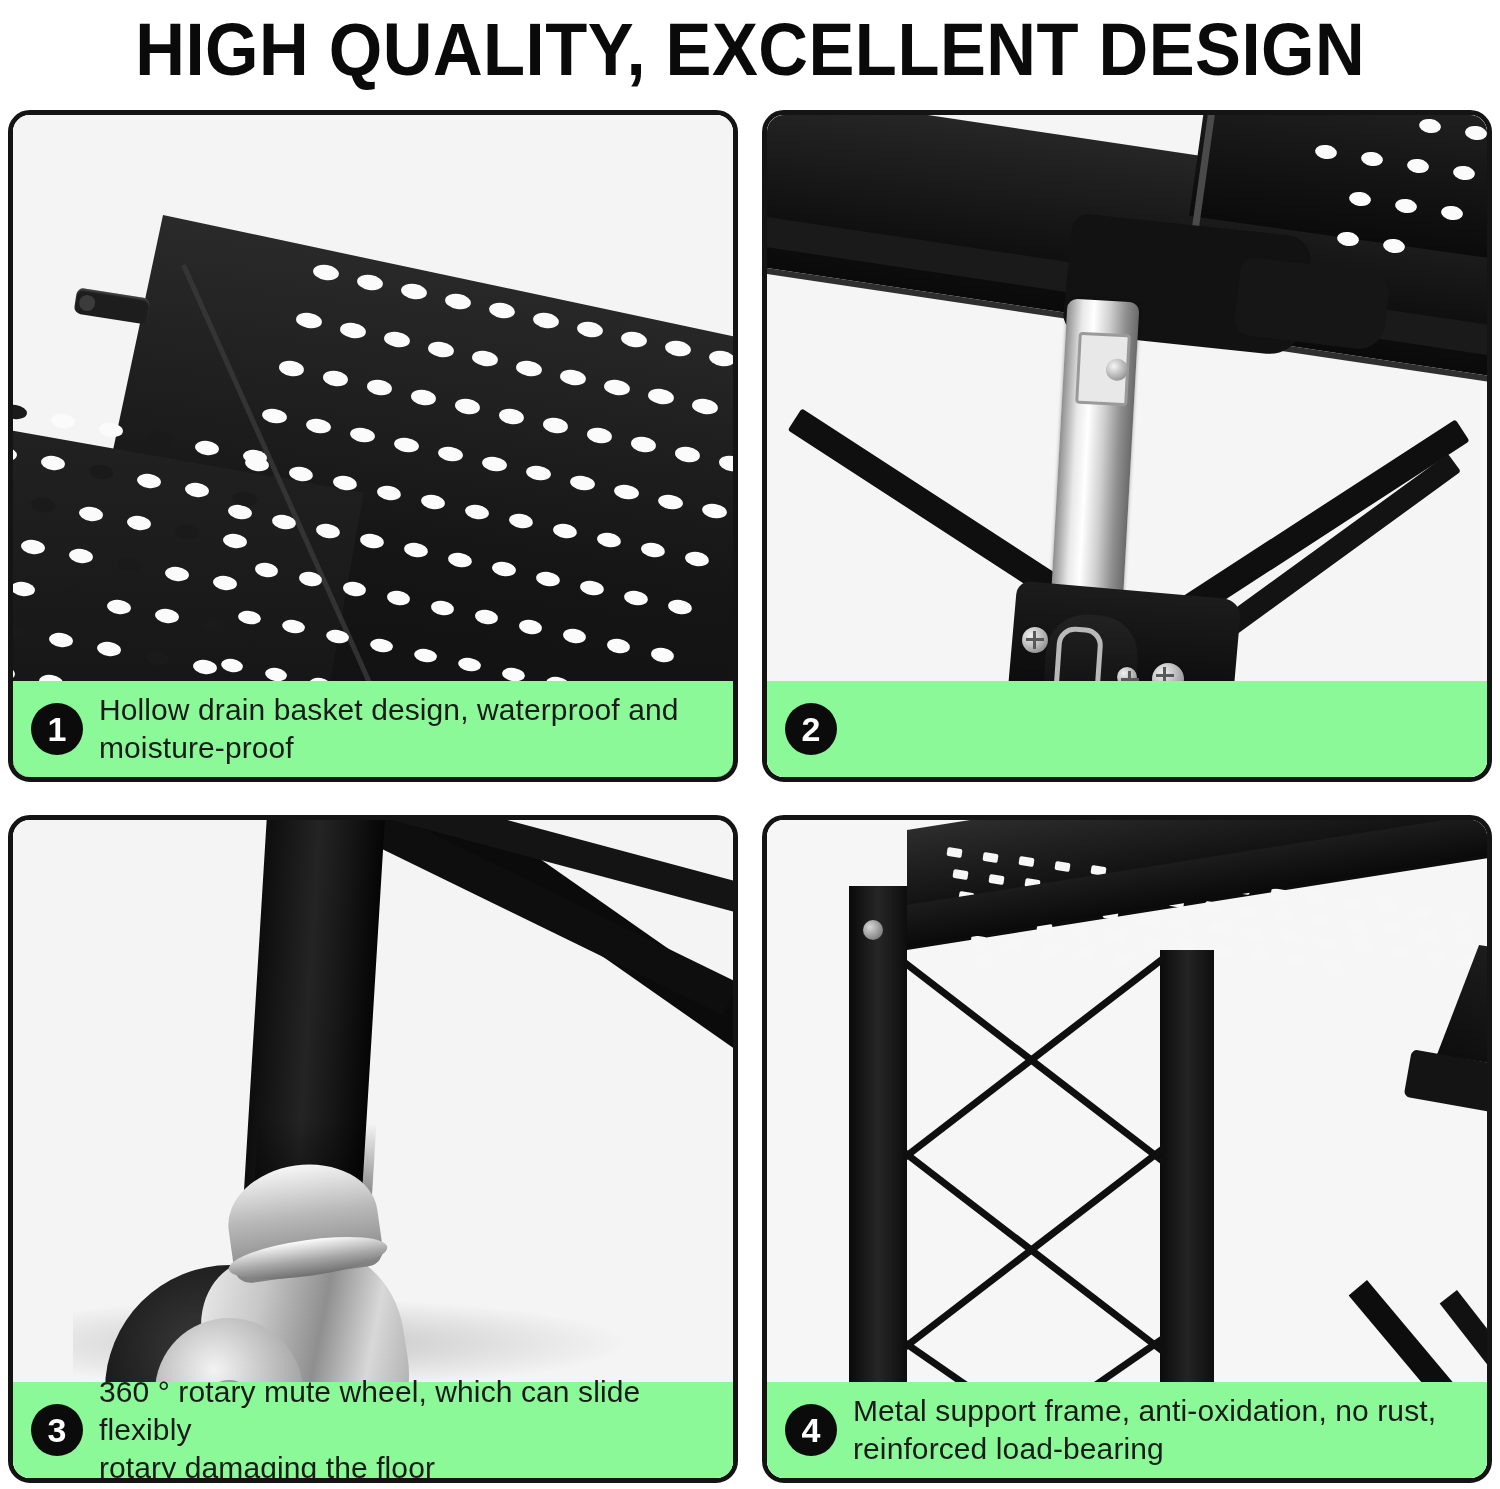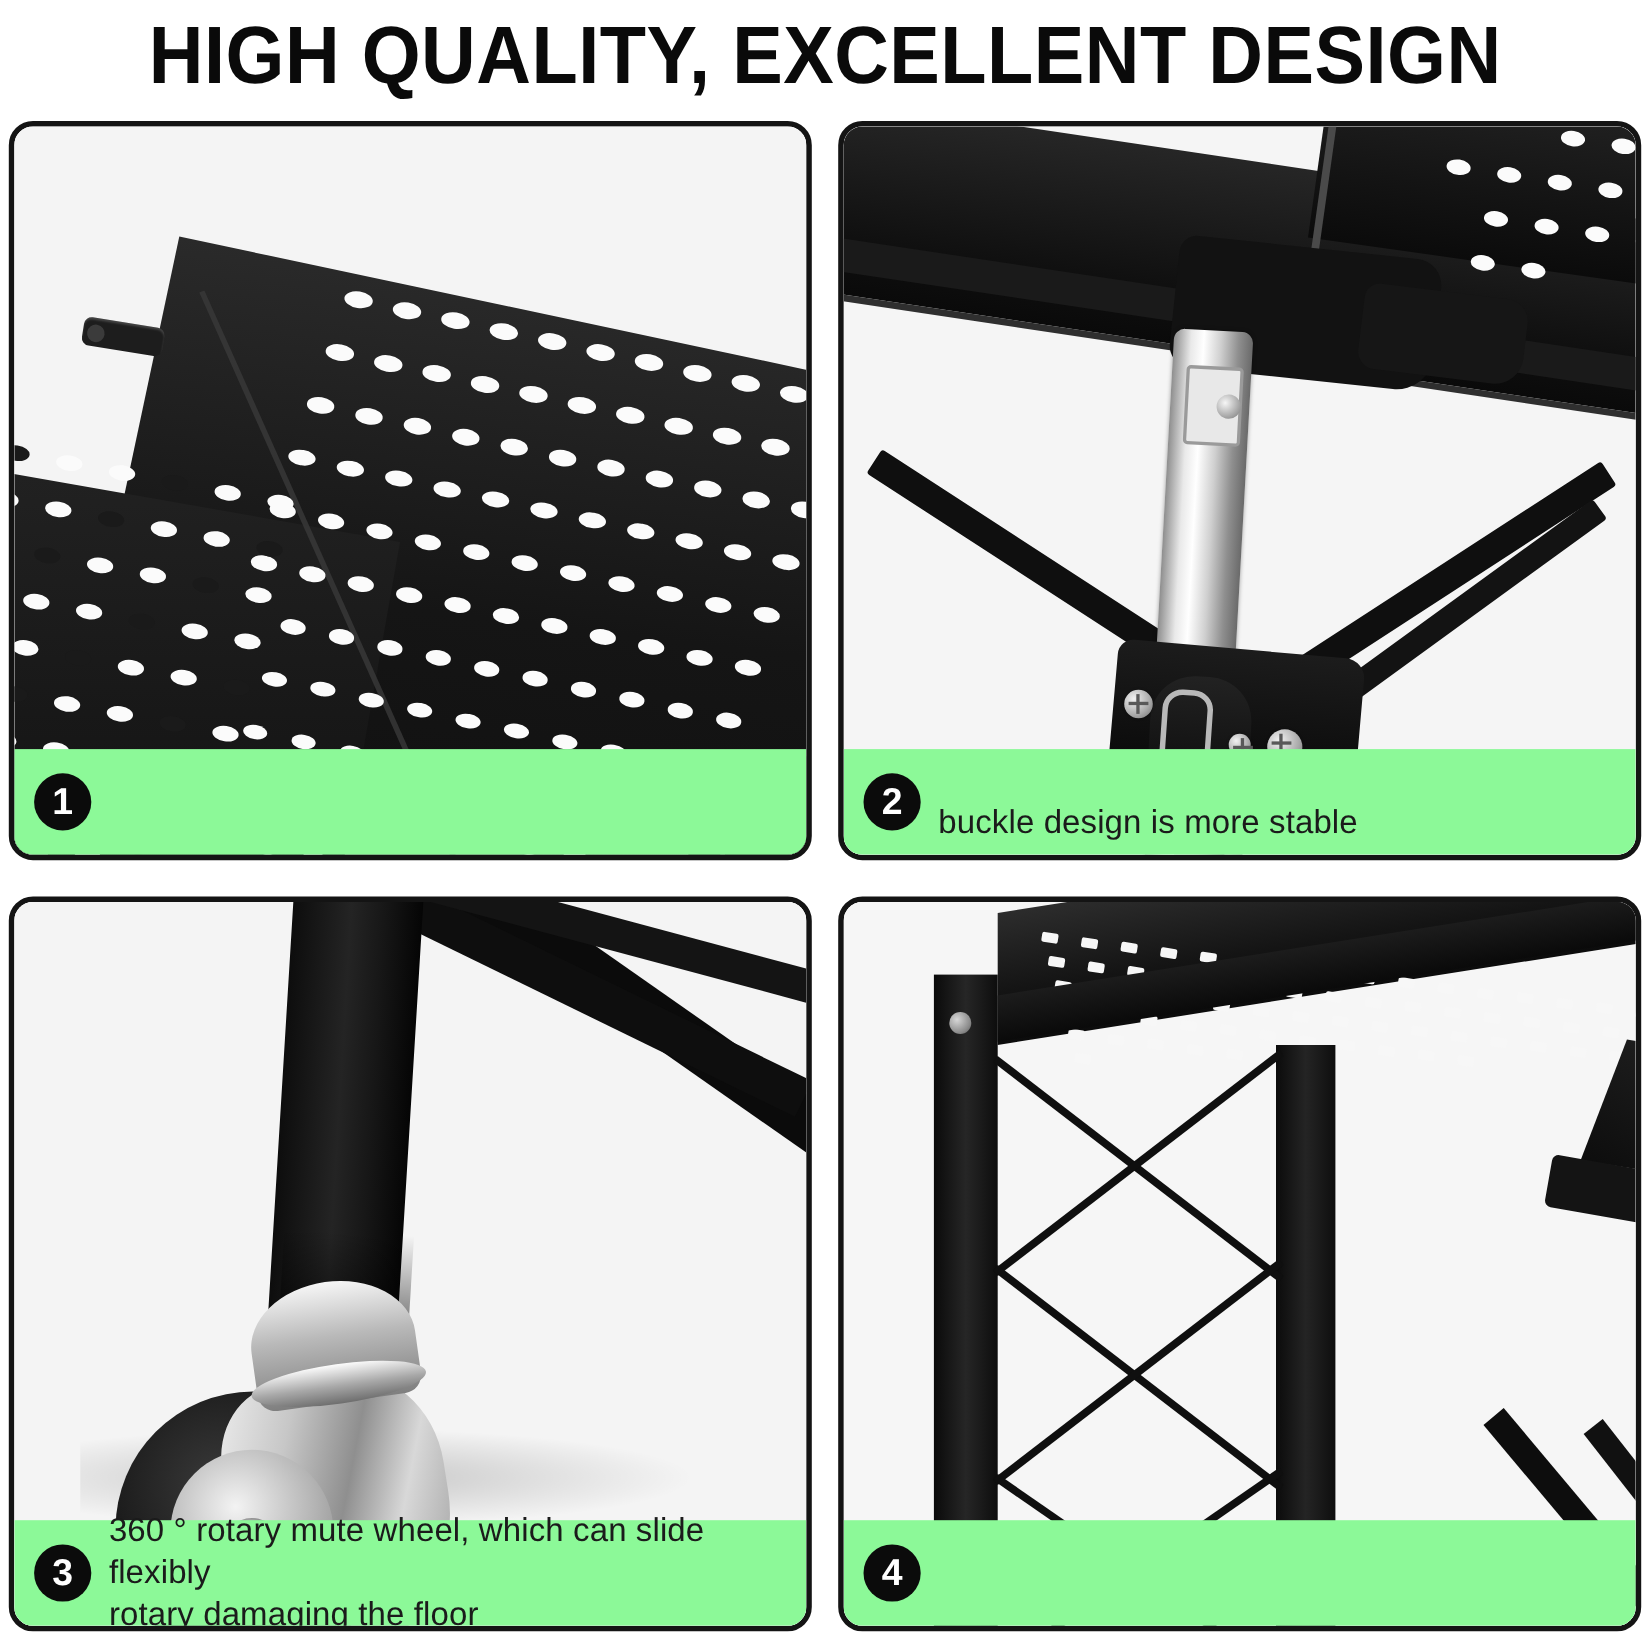--- a/index.html
+++ b/index.html
@@ -540,20 +540,24 @@
           <div class="hole" style="left: 64px; top: 611px; width: 24px; height: 14px; transform: rotate(8deg);"></div>
           <div class="hole" style="left: 112px; top: 620px; width: 24px; height: 14px; transform: rotate(8deg);"></div>
           <div class="hole dim" style="left: 160px; top: 629px; width: 24px; height: 14px; transform: rotate(8deg);"></div>
           <div class="hole" style="left: 6px; top: 644px; width: 24px; height: 14px; transform: rotate(8deg);"></div>
           <div class="hole" style="left: 54px; top: 653px; width: 24px; height: 14px; transform: rotate(8deg);"></div>
           <div class="hole dim" style="left: 102px; top: 662px; width: 24px; height: 14px; transform: rotate(8deg);"></div>
         </div>
     </div>
     <div class="caption">
       <div class="badge">1</div>
+      <div class="caption-text">
+        <span>Hollow drain basket design, waterproof and</span><br>
+        <span>moisture-proof</span>
+      </div>
     </div>
   </div>
 
   <div class="panel p2">
     <div class="photo">
       <div class="bg-white"></div>
       <div class="top-slab"></div>
       <div class="top-slab2"></div>
       <div class="slab-seam"></div>
       <div class="slab-edge"></div>
@@ -583,21 +587,20 @@
       <div class="buckle-lever"></div>
       <div class="buckle-ring"></div>
       <div class="screw s1"></div>
       <div class="screw s2"></div>
       <div class="screw s3"></div>
     </div>
     <div class="caption">
       <div class="badge">2</div>
       <div class="caption-text">
         <br>
-        <span>buckle design is more stable</span>
       </div>
     </div>
   </div>
 
   <div class="panel p3">
     <div class="photo">
       <div class="bg-white"></div>
       <div class="floor-shadow"></div>
       <div class="brace-c"></div>
       <div class="brace-a"></div>
@@ -703,16 +706,20 @@
           <div class="xwire" style="position: absolute; left: 140px; top: 330px; width: 328.024px; height: 7px; transform-origin: left top; transform: rotate(37.5686deg);"></div>
           <div class="xwire" style="position: absolute; left: 400px; top: 330px; width: 328.024px; height: 7px; transform-origin: left top; transform: rotate(142.431deg);"></div>
           <div class="xwire" style="position: absolute; left: 140px; top: 520px; width: 316.228px; height: 7px; transform-origin: left top; transform: rotate(34.6952deg);"></div>
           <div class="xwire" style="position: absolute; left: 400px; top: 520px; width: 316.228px; height: 7px; transform-origin: left top; transform: rotate(145.305deg);"></div>
         </div>
       <div class="rod-right"></div>
       <div class="rod-right2"></div>
     </div>
     <div class="caption">
       <div class="badge">4</div>
+      <div class="caption-text">
+        <span>Metal support frame, anti-oxidation, no rust,</span><br>
+        <span>reinforced load-bearing</span>
+      </div>
     </div>
   </div>
 
 </div>
 
 </body></html>

